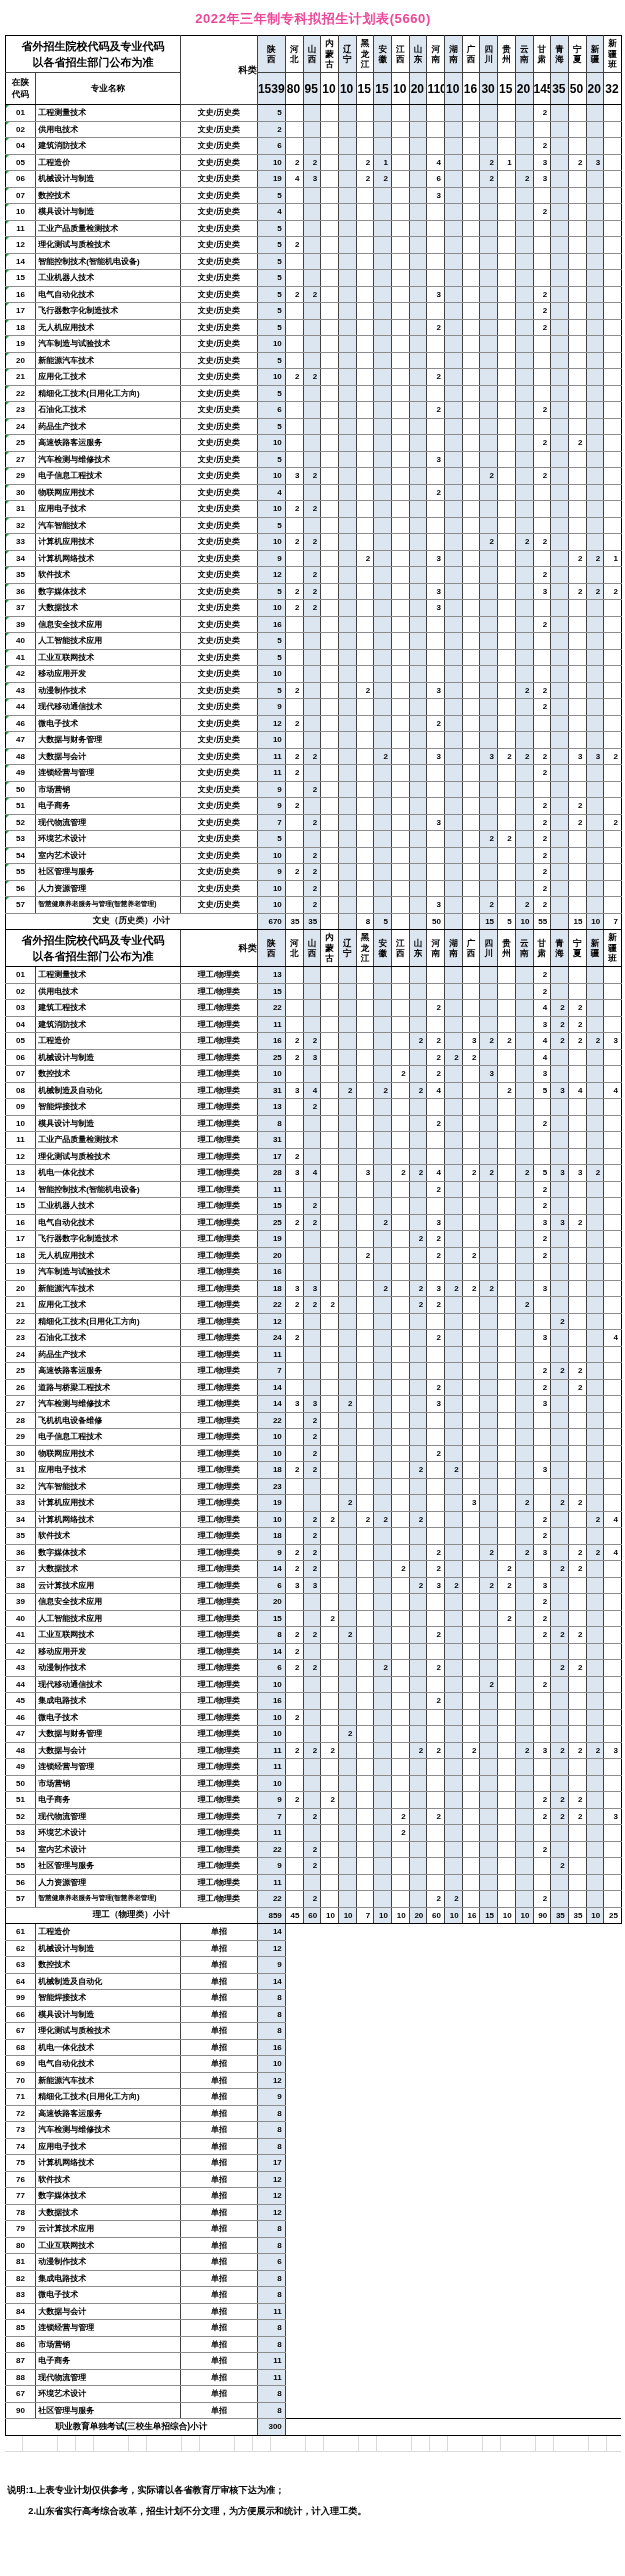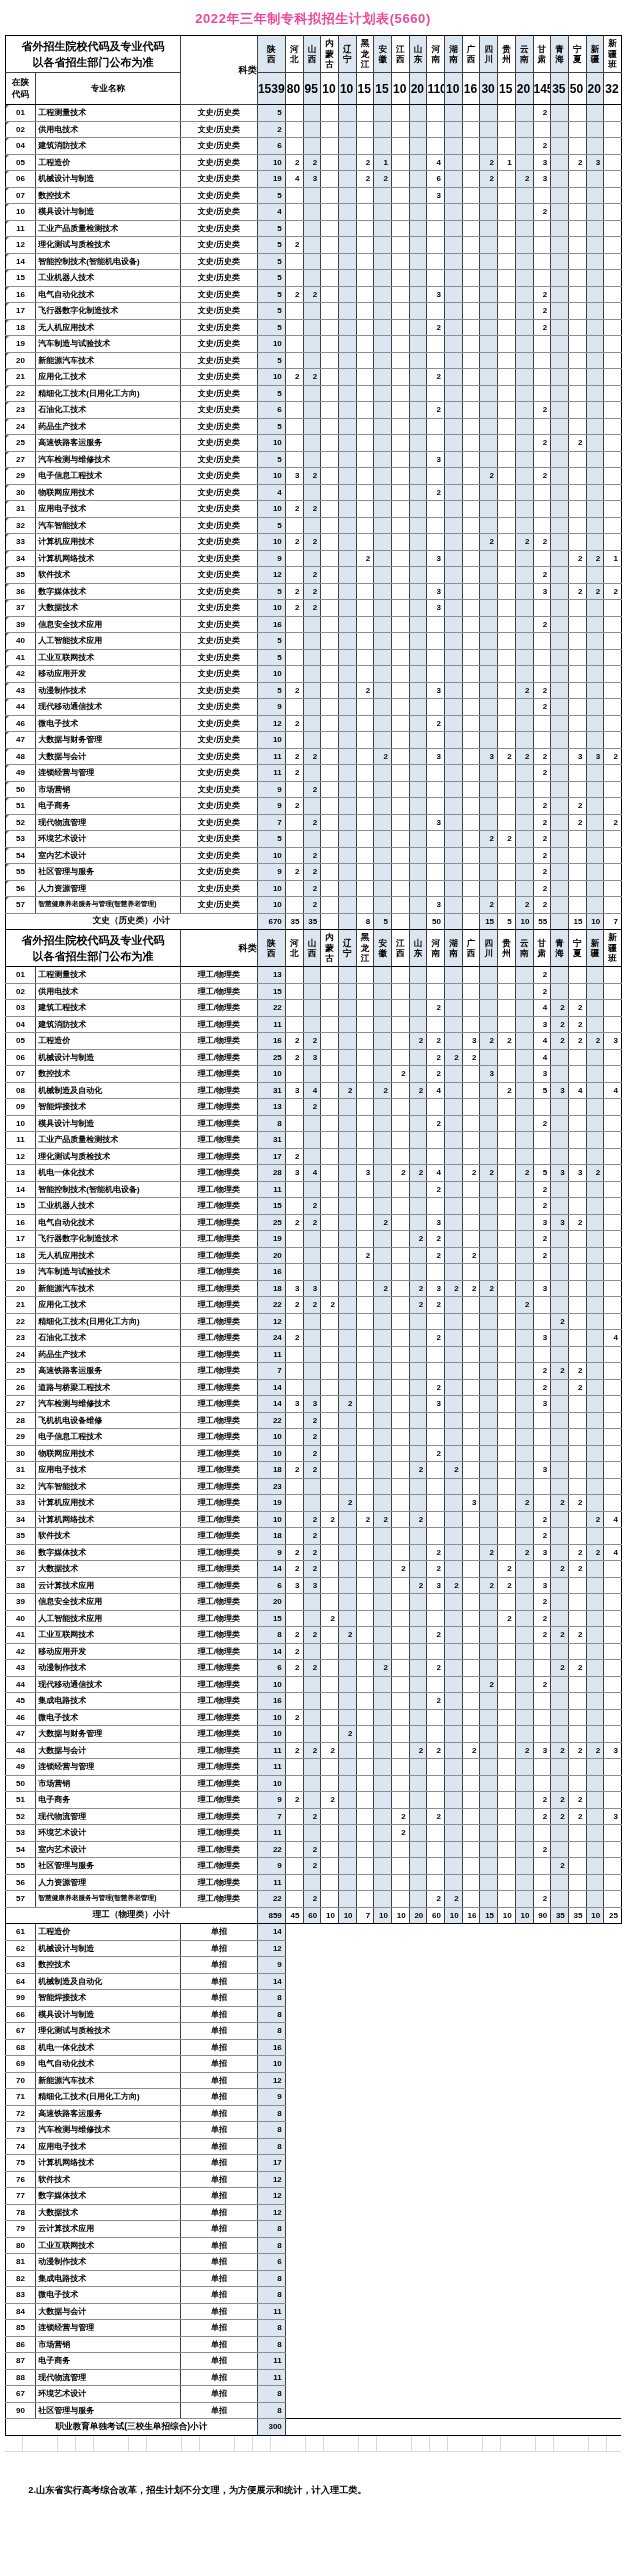--- a/index.html
+++ b/index.html
@@ -3055,16 +3055,17 @@
         </tr>
         <tr class="subtotal last-bottom">
           <td class="label" colspan="3">职业教育单独考试(三校生单招综合)小计</td>
           <td class="val shade">300</td>
           <td class="void" colspan="19"></td>
         </tr>
       </tbody>
   </table>
   <div class="ghost-strip"></div>
   <div class="notes">
+    <div>说明:1.上表专业计划仅供参考，实际请以各省教育厅审核下达为准；</div>
     <div style="padding-left:21px;">2.山东省实行高考综合改革，招生计划不分文理，为方便展示和统计，计入理工类。</div>
   </div>
 </div>
 
 
 </body></html>

